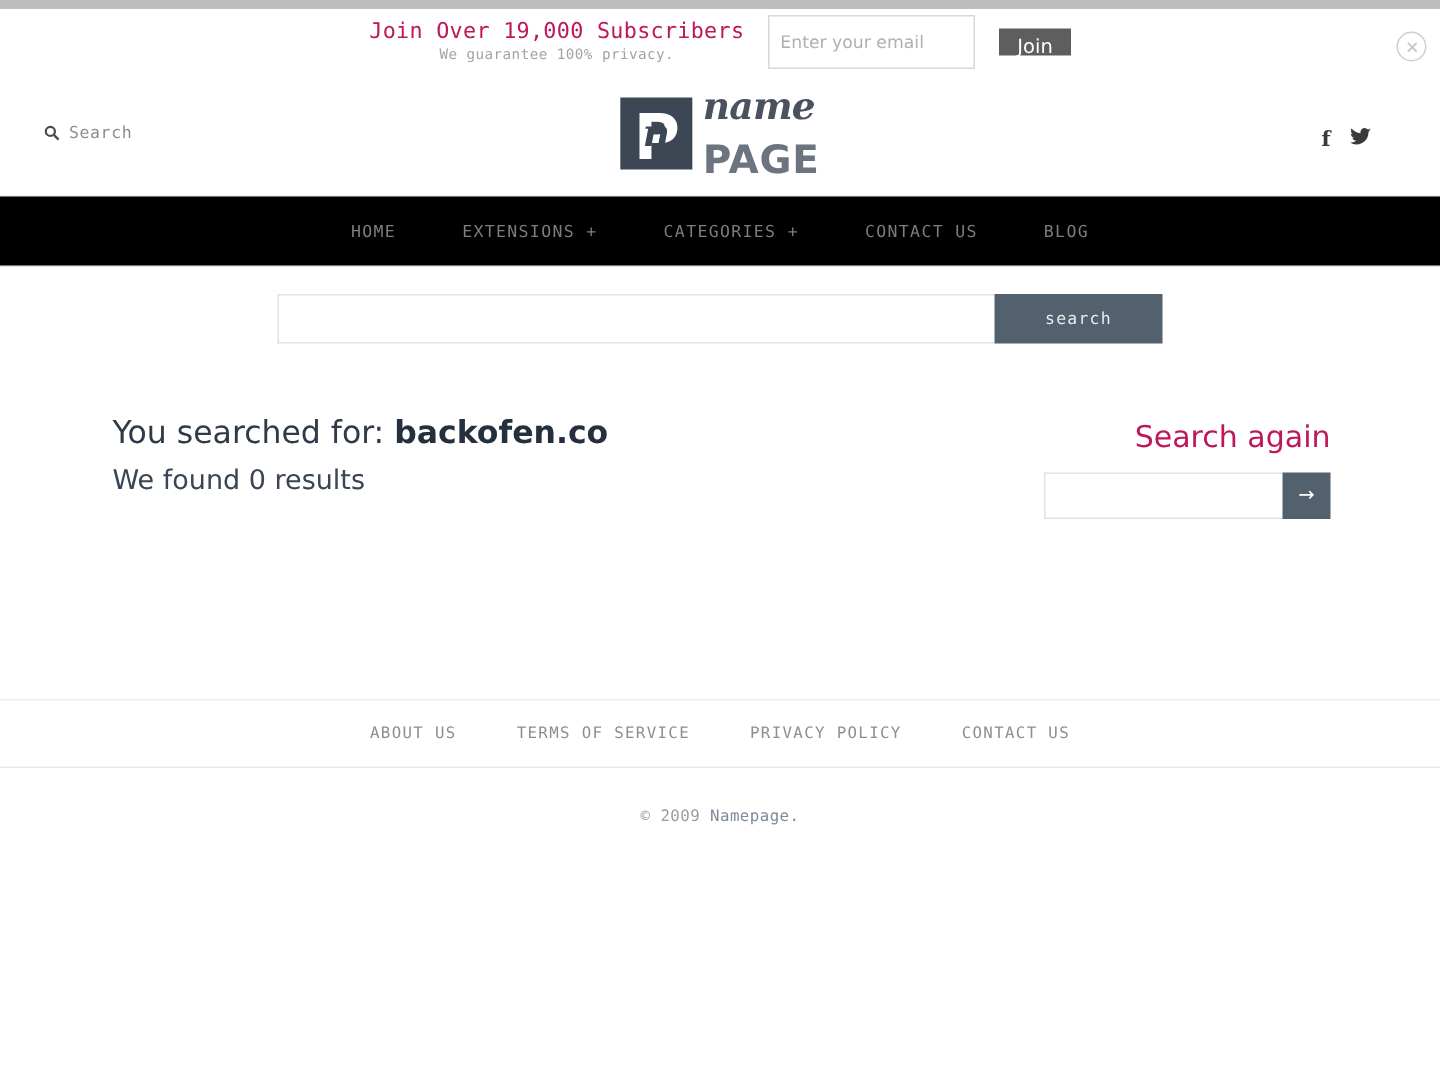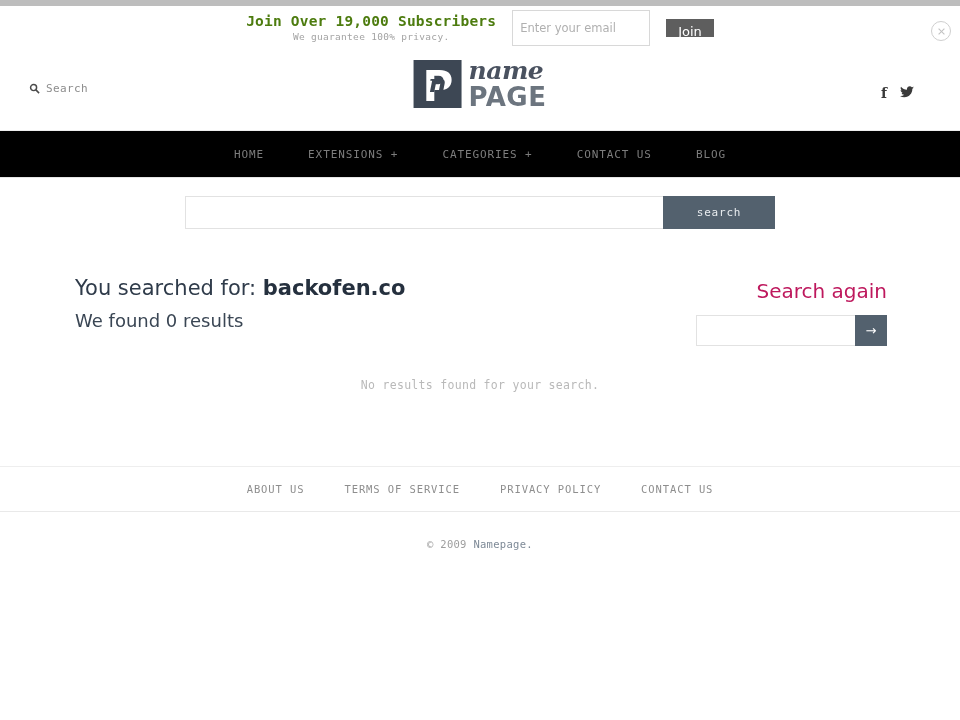--- a/index.html
+++ b/index.html
@@ -24,21 +24,21 @@
     position: absolute; top: 6px; left: 0; width: 960px; height: 44px;
     background: #ffffff;
   }
   .optin-inner {
     position: absolute; left: 0; top: 0; width: 960px; height: 44px;
     display: flex; align-items: center; justify-content: center; gap: 16px;
   }
   .optin-text { text-align: center; line-height: 1.05; }
   .optin-title {
     font-family: "DejaVu Sans Mono", monospace;
-    font-size: 14.5px; font-weight: bold; color: #4d7c0f;
+    font-size: 14.5px; font-weight: normal; color: #be185d;
     letter-spacing: 0.2px; white-space: nowrap;
   }
   .optin-sub {
     font-family: "DejaVu Sans Mono", monospace;
     font-size: 9.5px; color: #a3a3a3; margin-top: 3px;
     letter-spacing: 0.3px; white-space: nowrap;
   }
   .optin-email {
     width: 138px; height: 36px;
     border: 1px solid #d8d8d8; background: #fff;
@@ -92,21 +92,21 @@
   .logo-mark .n {
     position: absolute; left: 15px; top: 11px;
     font-family: "DejaVu Serif", serif;
     font-style: italic; font-weight: bold;
     font-size: 25px; color: #3d4754; line-height: 1;
   }
   .logo-words { line-height: 1; }
   .logo-name {
     font-family: "DejaVu Serif", serif; font-style: italic; font-weight: bold;
     font-size: 25px; color: #4a5260; letter-spacing: -0.5px;
-    display: block; margin-bottom: 1px;
+    display: block; margin-bottom: 11px;
   }
   .logo-page {
     font-family: "DejaVu Sans", sans-serif; font-weight: bold;
     font-size: 26px; color: #6c757f; letter-spacing: 0.5px; display: block;
   }
   .socials {
     position: absolute; right: 46px; top: 34px;
     display: flex; align-items: center; gap: 13px;
   }
   .socials .ico { color: #3a3a3a; display: block; cursor: pointer; }
@@ -287,21 +287,20 @@
     </div>
     <div class="res-count">We found 0 results</div>
 
     <div class="again-title">Search again</div>
     <div class="again-form">
       <input type="text" placeholder="" style="">
       <button>→</button>
     </div>
   </div>
 
-  <div class="noresults">No results found for your search.</div>
 
   <nav class="footnav">
     <a>ABOUT US</a>
     <a>TERMS OF SERVICE</a>
     <a>PRIVACY POLICY</a>
     <a>CONTACT US</a>
   </nav>
 
   <div class="copyright">
     <span class="cy">© 2009 </span><span class="cn">Namepage.</span>

